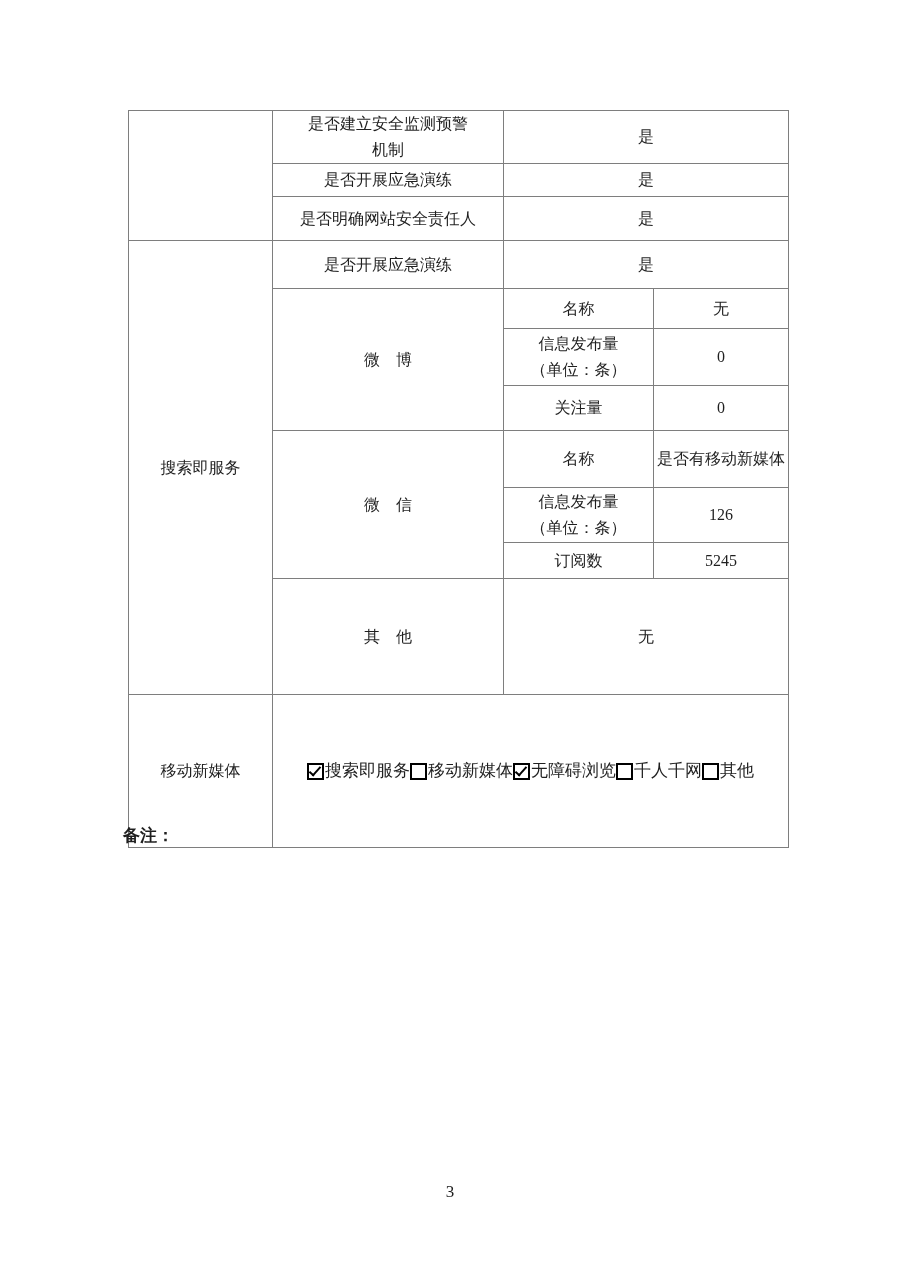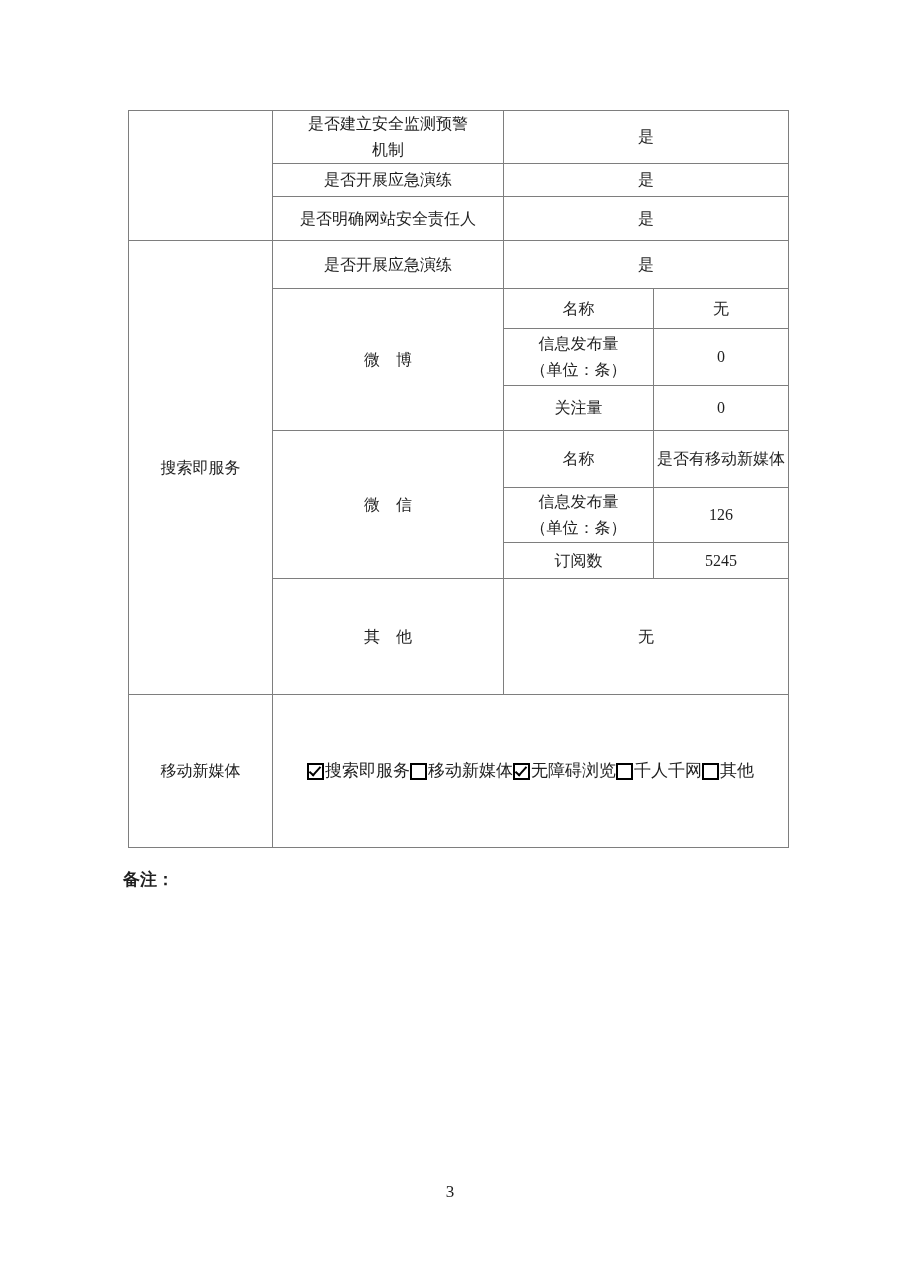--- a/index.html
+++ b/index.html
@@ -62,21 +62,21 @@
     top: -1px;
     width: 4px;
     height: 10px;
     border-right: 2px solid #000;
     border-bottom: 2px solid #000;
     transform: rotate(42deg);
   }
   .remark {
     position: absolute;
     left: 123px;
-    top: 868px;
+    top: 824px;
     font-weight: bold;
     font-size: 17px;
   }
   .page-number {
     position: absolute;
     left: 0;
     top: 1182px;
     width: 100%;
     text-align: center;
     font-size: 17px;

